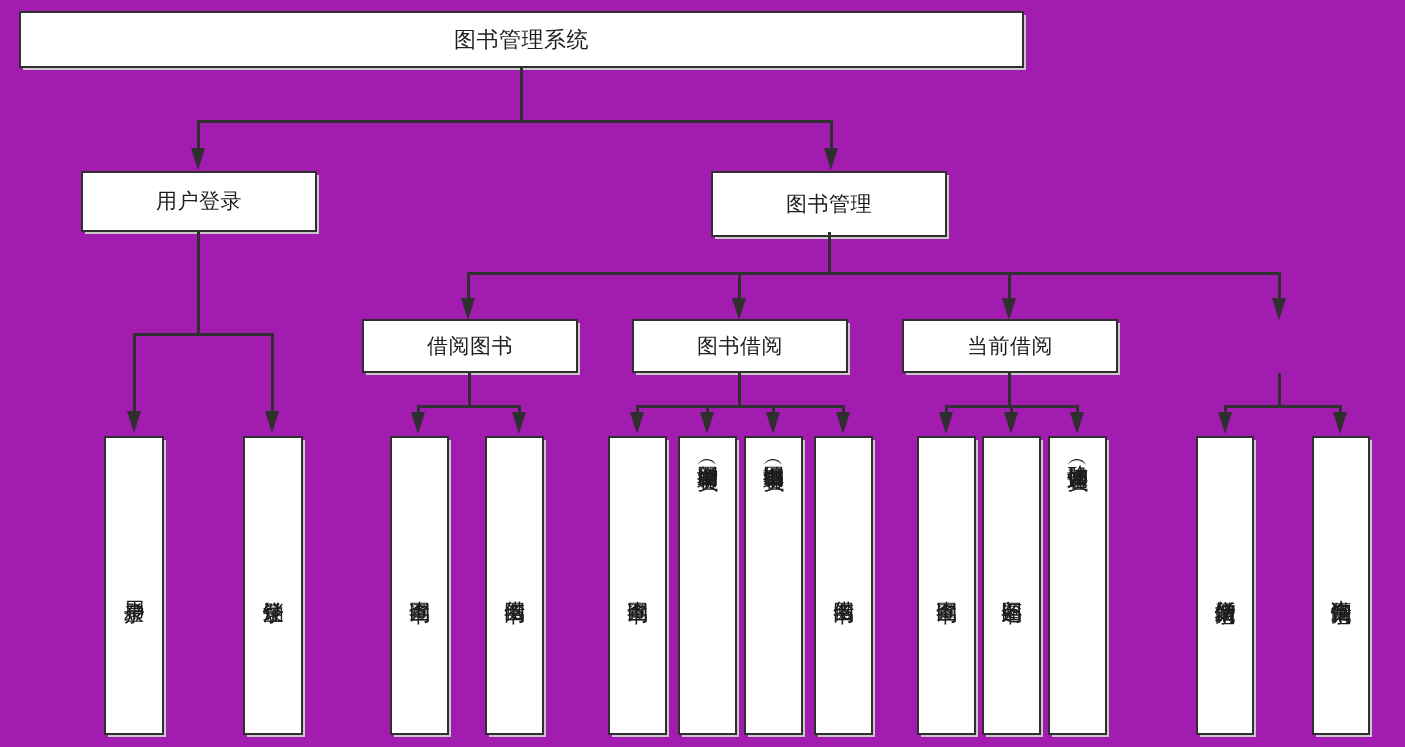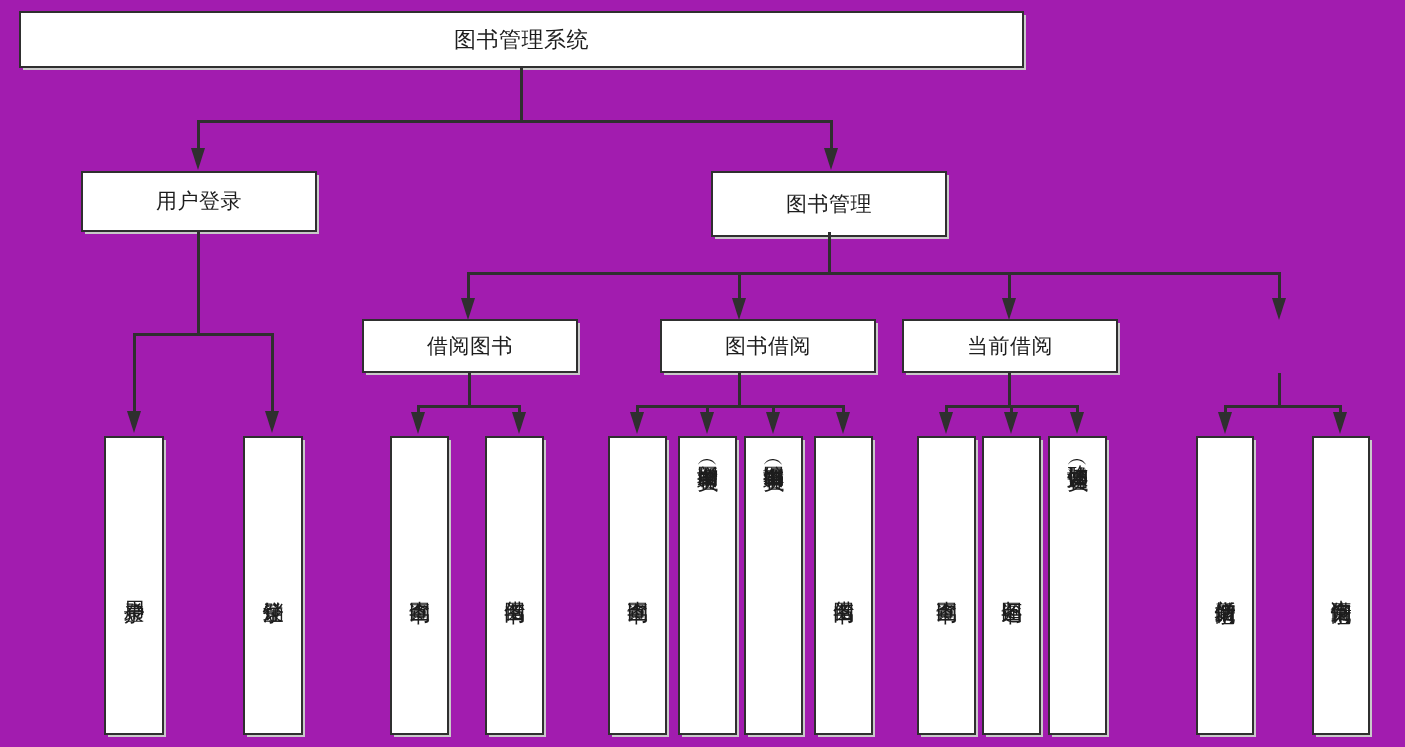--- a/index.html
+++ b/index.html
@@ -127,21 +127,21 @@
   <div class="vline" style="left:738px; top:272px; height:28px;"></div>
   <div class="arrow" style="left:732px; top:298px;"></div>
   <div class="vline" style="left:1008px; top:272px; height:28px;"></div>
   <div class="arrow" style="left:1002px; top:298px;"></div>
   <div class="vline" style="left:1278px; top:272px; height:28px;"></div>
   <div class="arrow" style="left:1272px; top:298px;"></div>
 
   <div class="node h" style="left:362px; top:319px; width:216px; height:54px;">
     <span class="label">借阅图书</span>
   </div>
-  <div class="node h" style="left:632px; top:319px; width:216px; height:54px;margin-left:28px;">
+  <div class="node h" style="left:632px; top:319px; width:216px; height:54px;">
     <span class="label">图书借阅</span>
   </div>
   <div class="node h" style="left:902px; top:319px; width:216px; height:54px;">
     <span class="label">当前借阅</span>
   </div>
 
   <div class="vline" style="left:468px; top:373px; height:34px;"></div>
   <div class="hline" style="left:417px; top:405px; width:104px;"></div>
   <div class="vline" style="left:417px; top:405px; height:10px;"></div>
   <div class="arrow" style="left:411px; top:412px;"></div>

